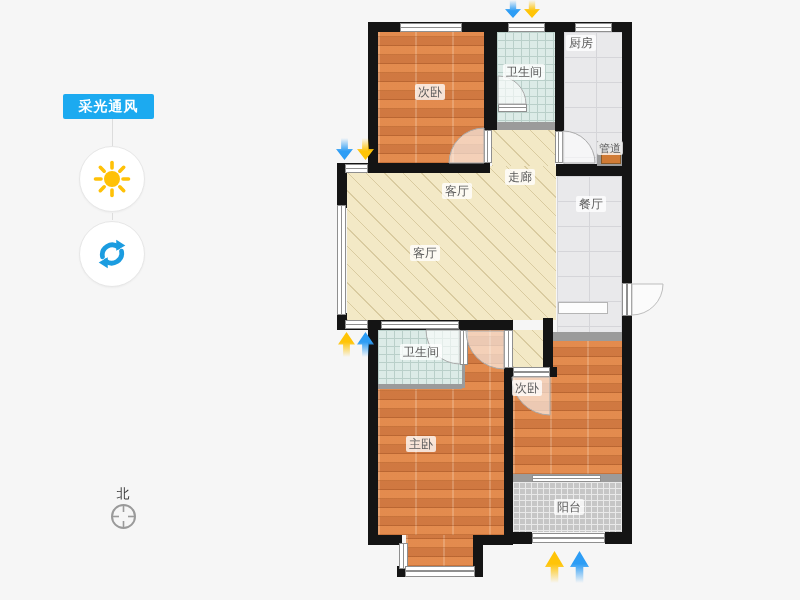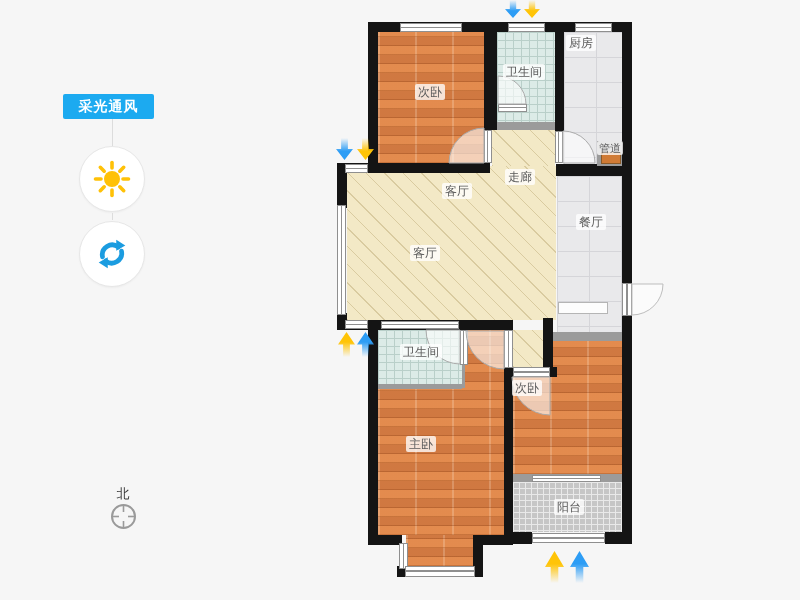--- a/index.html
+++ b/index.html
@@ -206,21 +206,21 @@
     <path d="M632 284 L663 284 A31 31 0 0 1 632 315 Z" fill="#fbfbfb" stroke="#bdbdbd" stroke-width="1"></path>
   </svg>
 
   <div class="abs rlabel" style="left:430px;top:92px;">次卧</div>
   <div class="abs rlabel" style="left:524px;top:72px;">卫生间</div>
   <div class="abs rlabel" style="left:581px;top:43px;">厨房</div>
   <div class="abs rlabel small" style="left:610px;top:148px;">管道</div>
   <div class="abs rlabel" style="left:520px;top:177px;">走廊</div>
   <div class="abs rlabel" style="left:457px;top:191px;">客厅</div>
   <div class="abs rlabel" style="left:425px;top:253px;">客厅</div>
-  <div class="abs rlabel" style="left:591px;top:222px;">餐厅</div>
+  <div class="abs rlabel" style="left:591px;top:204px;">餐厅</div>
   <div class="abs rlabel" style="left:421px;top:352px;">卫生间</div>
   <div class="abs rlabel" style="left:421px;top:444px;">主卧</div>
   <div class="abs rlabel" style="left:527px;top:388px;">次卧</div>
   <div class="abs rlabel" style="left:569px;top:507px;">阳台</div>
 
   <div class="abs arrow ar-down blue" style="left:505px;top:0;width:16px;height:18px;"></div>
   <div class="abs arrow ar-down yellow" style="left:524px;top:0;width:16px;height:18px;"></div>
   <div class="abs arrow ar-down blue" style="left:336px;top:138px;width:17px;height:22px;"></div>
   <div class="abs arrow ar-down yellow" style="left:357px;top:138px;width:17px;height:22px;"></div>
   <div class="abs arrow ar-up yellow" style="left:338px;top:332px;width:17px;height:25px;"></div>

